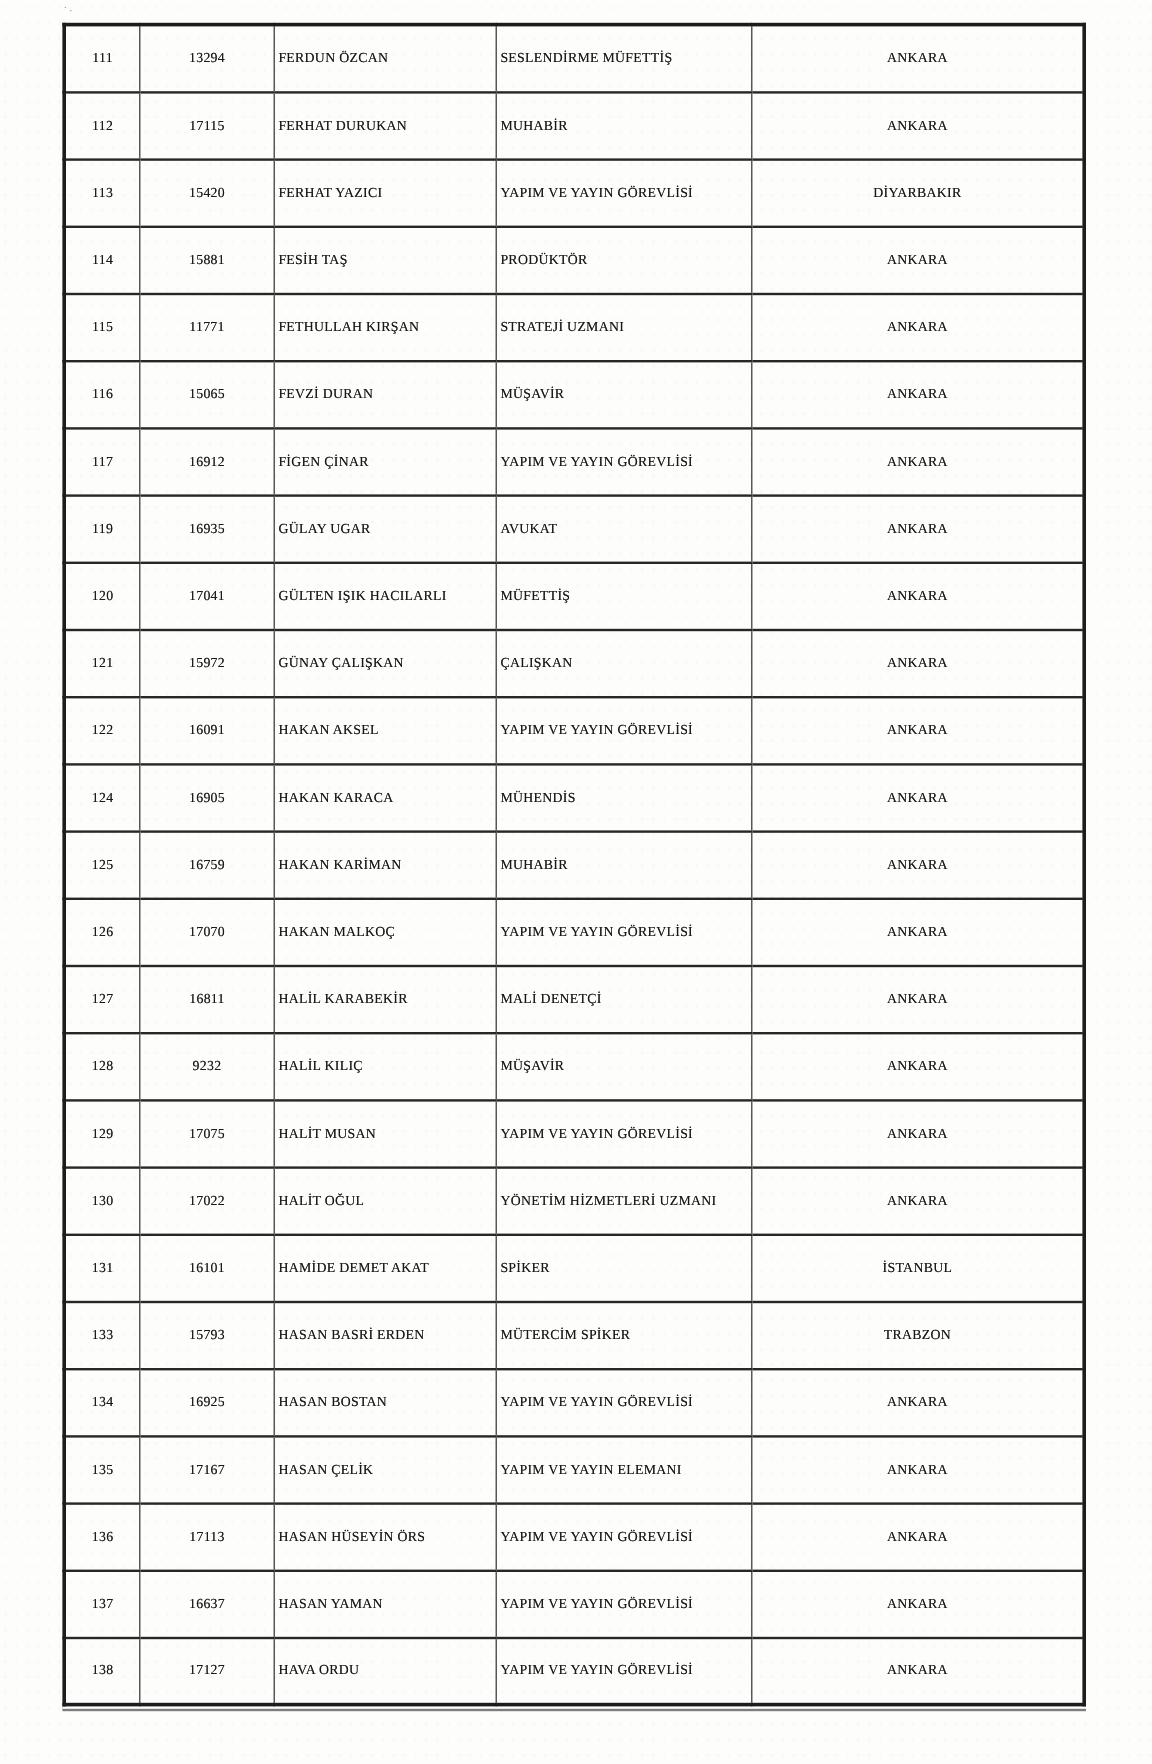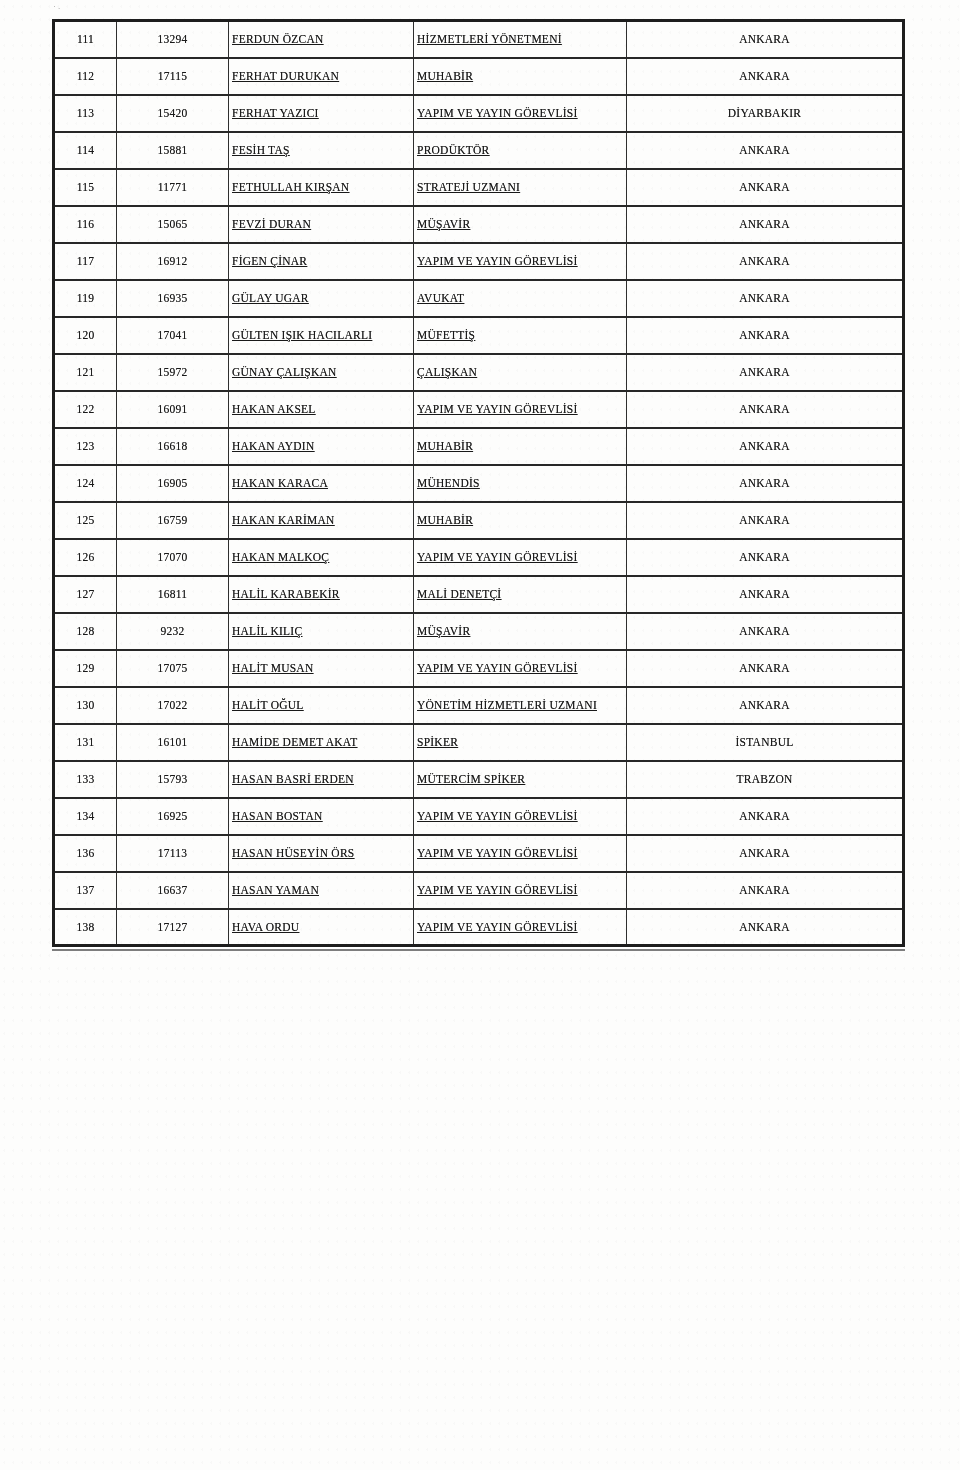--- a/index.html
+++ b/index.html
@@ -44,62 +44,62 @@
     box-shadow: 0 2px 0 #ffffff, 0 4px 0 rgba(20,20,20,0.55);
   }
 
   col.col-no    { width: 63px;  }
   col.col-id    { width: 112px; }
   col.col-name  { width: 185px; }
   col.col-title { width: 213px; }
   col.col-city  { width: 277px; }
 
   tr[data-name="table-row"] {
-    height: 37px;
+    height: 56px;
   }
 
   tr[data-name="table-row"] + tr[data-name="table-row"] td {
     border-top: 2px solid #272727;
   }
 
   td {
     border-left: 1px solid #2e2e2e;
     vertical-align: middle;
     font-size: 11.5px;
     color: #191919;
     letter-spacing: 0.25px;
     white-space: nowrap;
     overflow: hidden;
     text-shadow: 0 0 0.5px rgba(10,10,10,0.6);
   }
   td:first-child { border-left: none; }
 
   td.col-no, td.col-id, td.col-city { text-align: center; }
-  td.col-name, td.col-title { text-align: left; padding-left: 3px; text-decoration: underline; }
+  td.col-name, td.col-title { text-align: left; padding-left: 3px; }
 </style>
 </head>
 <body>
 
 <div class="page" data-name="scanned-page">
   <div class="corner-mark" data-name="scan-artifact">·.</div>
 
   <table class="doc-table" data-name="personnel-table">
     <colgroup>
       <col class="col-no">
       <col class="col-id">
       <col class="col-name">
       <col class="col-title">
       <col class="col-city">
     </colgroup>
     <tbody data-name="personnel-table-body">
         <tr data-name="table-row">
           <td class="col-no" data-name="cell-row-number">111</td>
           <td class="col-id" data-name="cell-registry-number">13294</td>
           <td class="col-name" data-name="cell-name">FERDUN ÖZCAN</td>
-          <td class="col-title" data-name="cell-title">HİZMETLERİ YÖNETMENİ</td>
+          <td class="col-title" data-name="cell-title">SESLENDİRME MÜFETTİŞ</td>
           <td class="col-city" data-name="cell-city">ANKARA</td>
         </tr>
         <tr data-name="table-row">
           <td class="col-no" data-name="cell-row-number">112</td>
           <td class="col-id" data-name="cell-registry-number">17115</td>
           <td class="col-name" data-name="cell-name">FERHAT DURUKAN</td>
           <td class="col-title" data-name="cell-title">MUHABİR</td>
           <td class="col-city" data-name="cell-city">ANKARA</td>
         </tr>
         <tr data-name="table-row">
@@ -156,27 +156,20 @@
           <td class="col-id" data-name="cell-registry-number">15972</td>
           <td class="col-name" data-name="cell-name">GÜNAY ÇALIŞKAN</td>
           <td class="col-title" data-name="cell-title">ÇALIŞKAN</td>
           <td class="col-city" data-name="cell-city">ANKARA</td>
         </tr>
         <tr data-name="table-row">
           <td class="col-no" data-name="cell-row-number">122</td>
           <td class="col-id" data-name="cell-registry-number">16091</td>
           <td class="col-name" data-name="cell-name">HAKAN AKSEL</td>
           <td class="col-title" data-name="cell-title">YAPIM VE YAYIN GÖREVLİSİ</td>
-          <td class="col-city" data-name="cell-city">ANKARA</td>
-        </tr>
-        <tr data-name="table-row">
-          <td class="col-no" data-name="cell-row-number">123</td>
-          <td class="col-id" data-name="cell-registry-number">16618</td>
-          <td class="col-name" data-name="cell-name">HAKAN AYDIN</td>
-          <td class="col-title" data-name="cell-title">MUHABİR</td>
           <td class="col-city" data-name="cell-city">ANKARA</td>
         </tr>
         <tr data-name="table-row">
           <td class="col-no" data-name="cell-row-number">124</td>
           <td class="col-id" data-name="cell-registry-number">16905</td>
           <td class="col-name" data-name="cell-name">HAKAN KARACA</td>
           <td class="col-title" data-name="cell-title">MÜHENDİS</td>
           <td class="col-city" data-name="cell-city">ANKARA</td>
         </tr>
         <tr data-name="table-row">
@@ -236,20 +229,27 @@
           <td class="col-city" data-name="cell-city">TRABZON</td>
         </tr>
         <tr data-name="table-row">
           <td class="col-no" data-name="cell-row-number">134</td>
           <td class="col-id" data-name="cell-registry-number">16925</td>
           <td class="col-name" data-name="cell-name">HASAN BOSTAN</td>
           <td class="col-title" data-name="cell-title">YAPIM VE YAYIN GÖREVLİSİ</td>
           <td class="col-city" data-name="cell-city">ANKARA</td>
         </tr>
         <tr data-name="table-row">
+          <td class="col-no" data-name="cell-row-number">135</td>
+          <td class="col-id" data-name="cell-registry-number">17167</td>
+          <td class="col-name" data-name="cell-name">HASAN ÇELİK</td>
+          <td class="col-title" data-name="cell-title">YAPIM VE YAYIN ELEMANI</td>
+          <td class="col-city" data-name="cell-city">ANKARA</td>
+        </tr>
+        <tr data-name="table-row">
           <td class="col-no" data-name="cell-row-number">136</td>
           <td class="col-id" data-name="cell-registry-number">17113</td>
           <td class="col-name" data-name="cell-name">HASAN HÜSEYİN ÖRS</td>
           <td class="col-title" data-name="cell-title">YAPIM VE YAYIN GÖREVLİSİ</td>
           <td class="col-city" data-name="cell-city">ANKARA</td>
         </tr>
         <tr data-name="table-row">
           <td class="col-no" data-name="cell-row-number">137</td>
           <td class="col-id" data-name="cell-registry-number">16637</td>
           <td class="col-name" data-name="cell-name">HASAN YAMAN</td>

